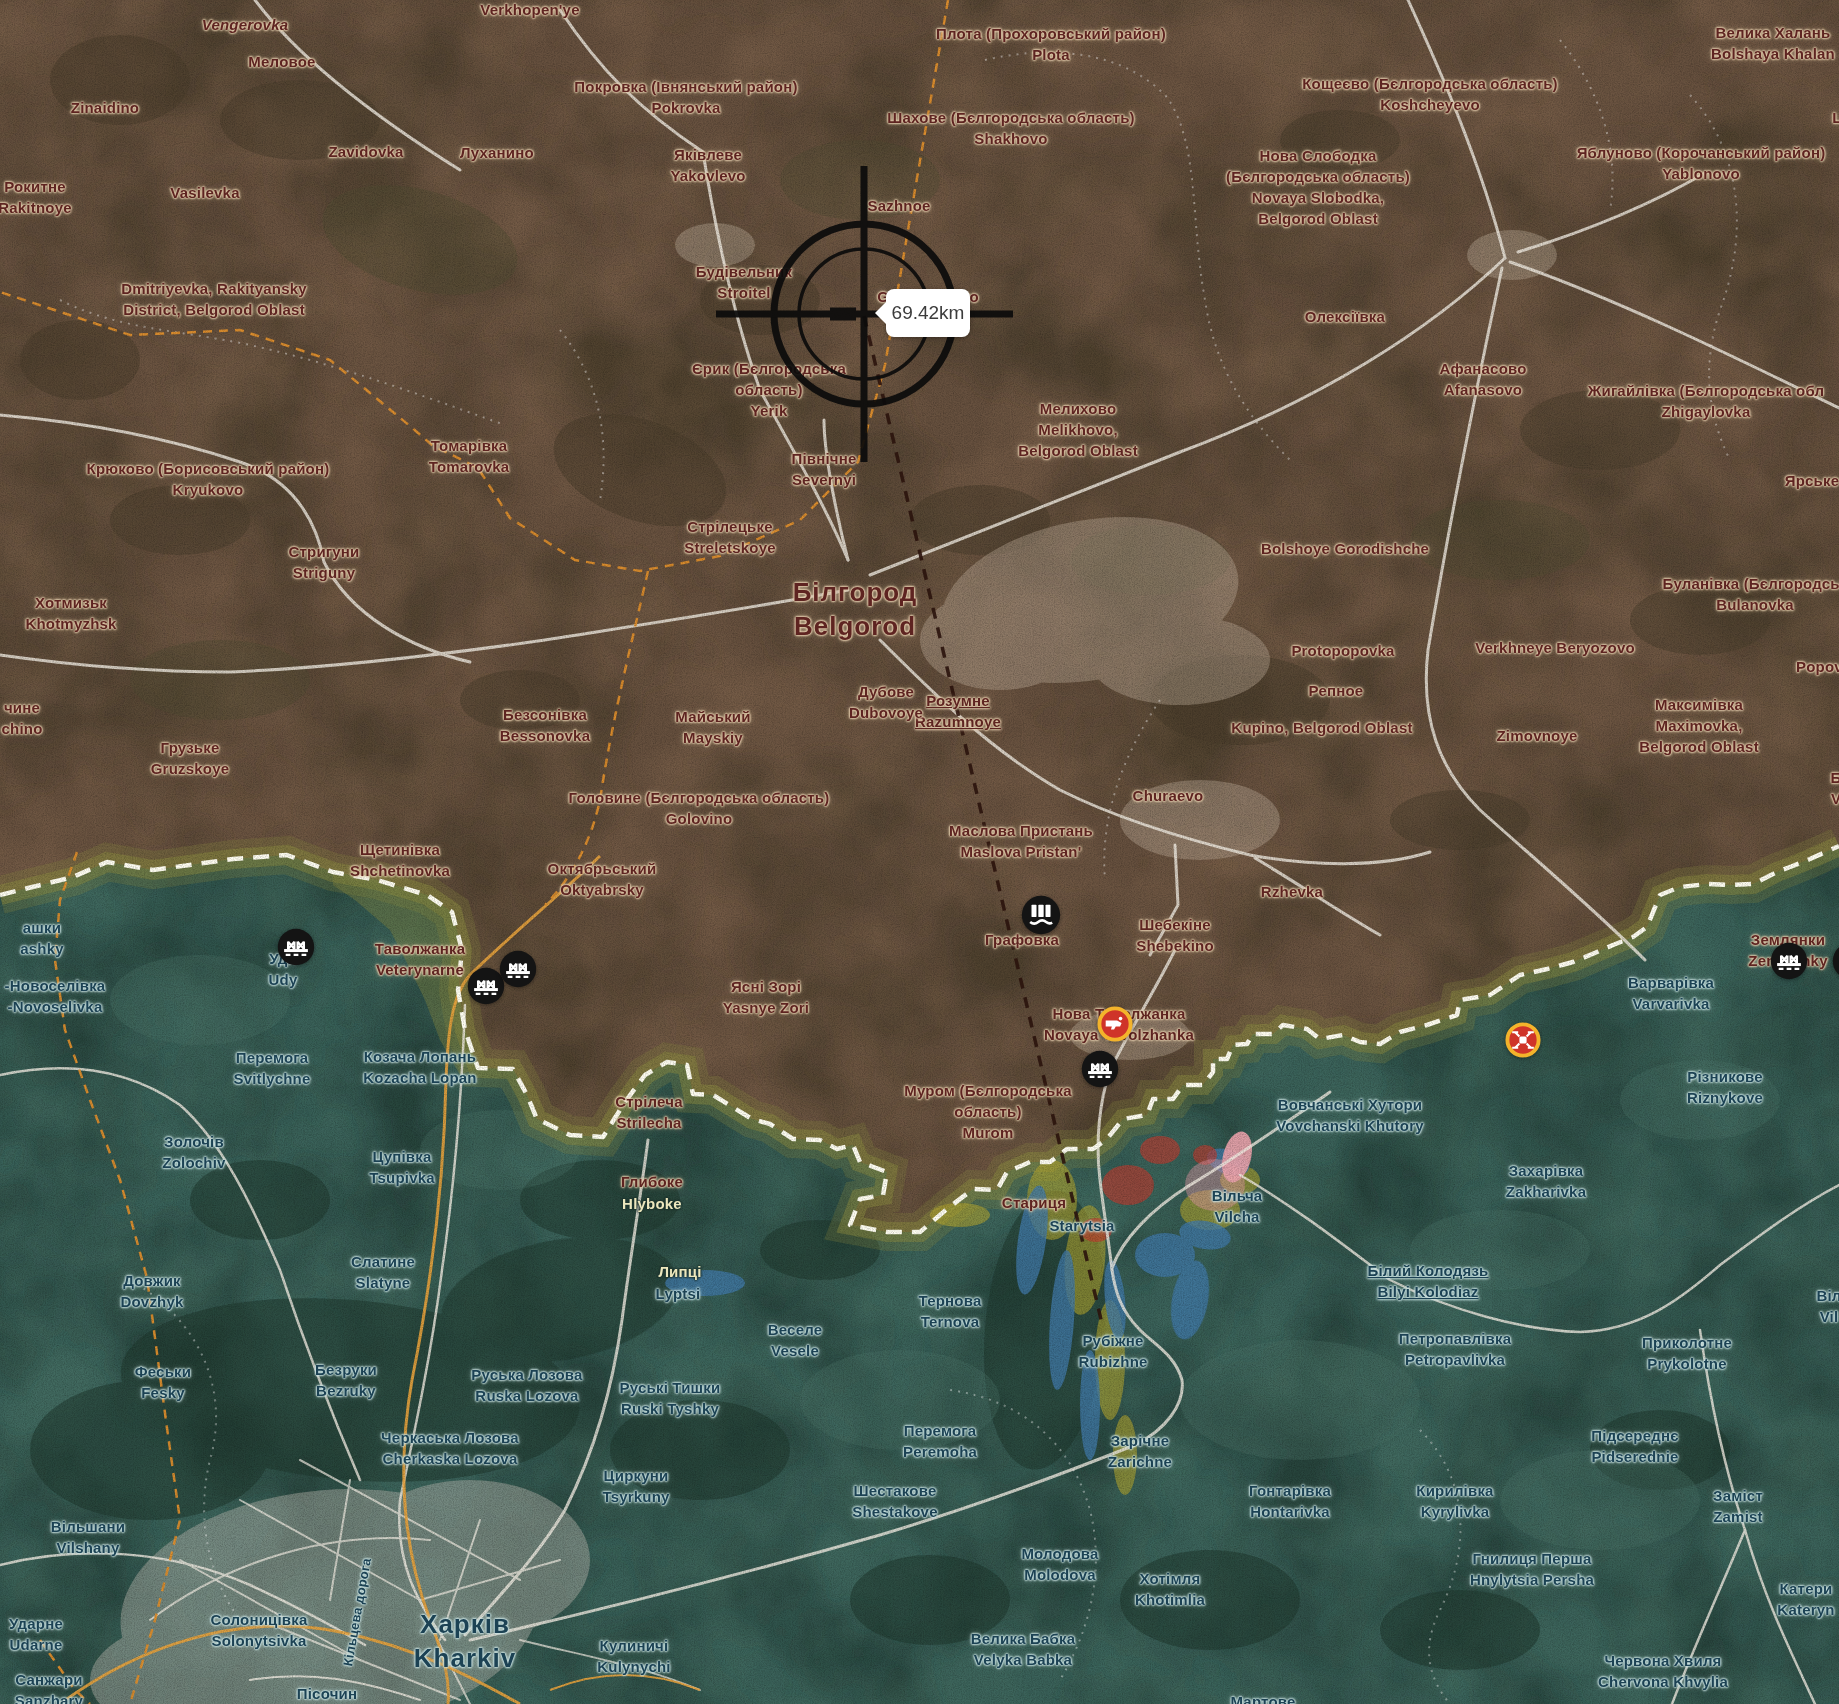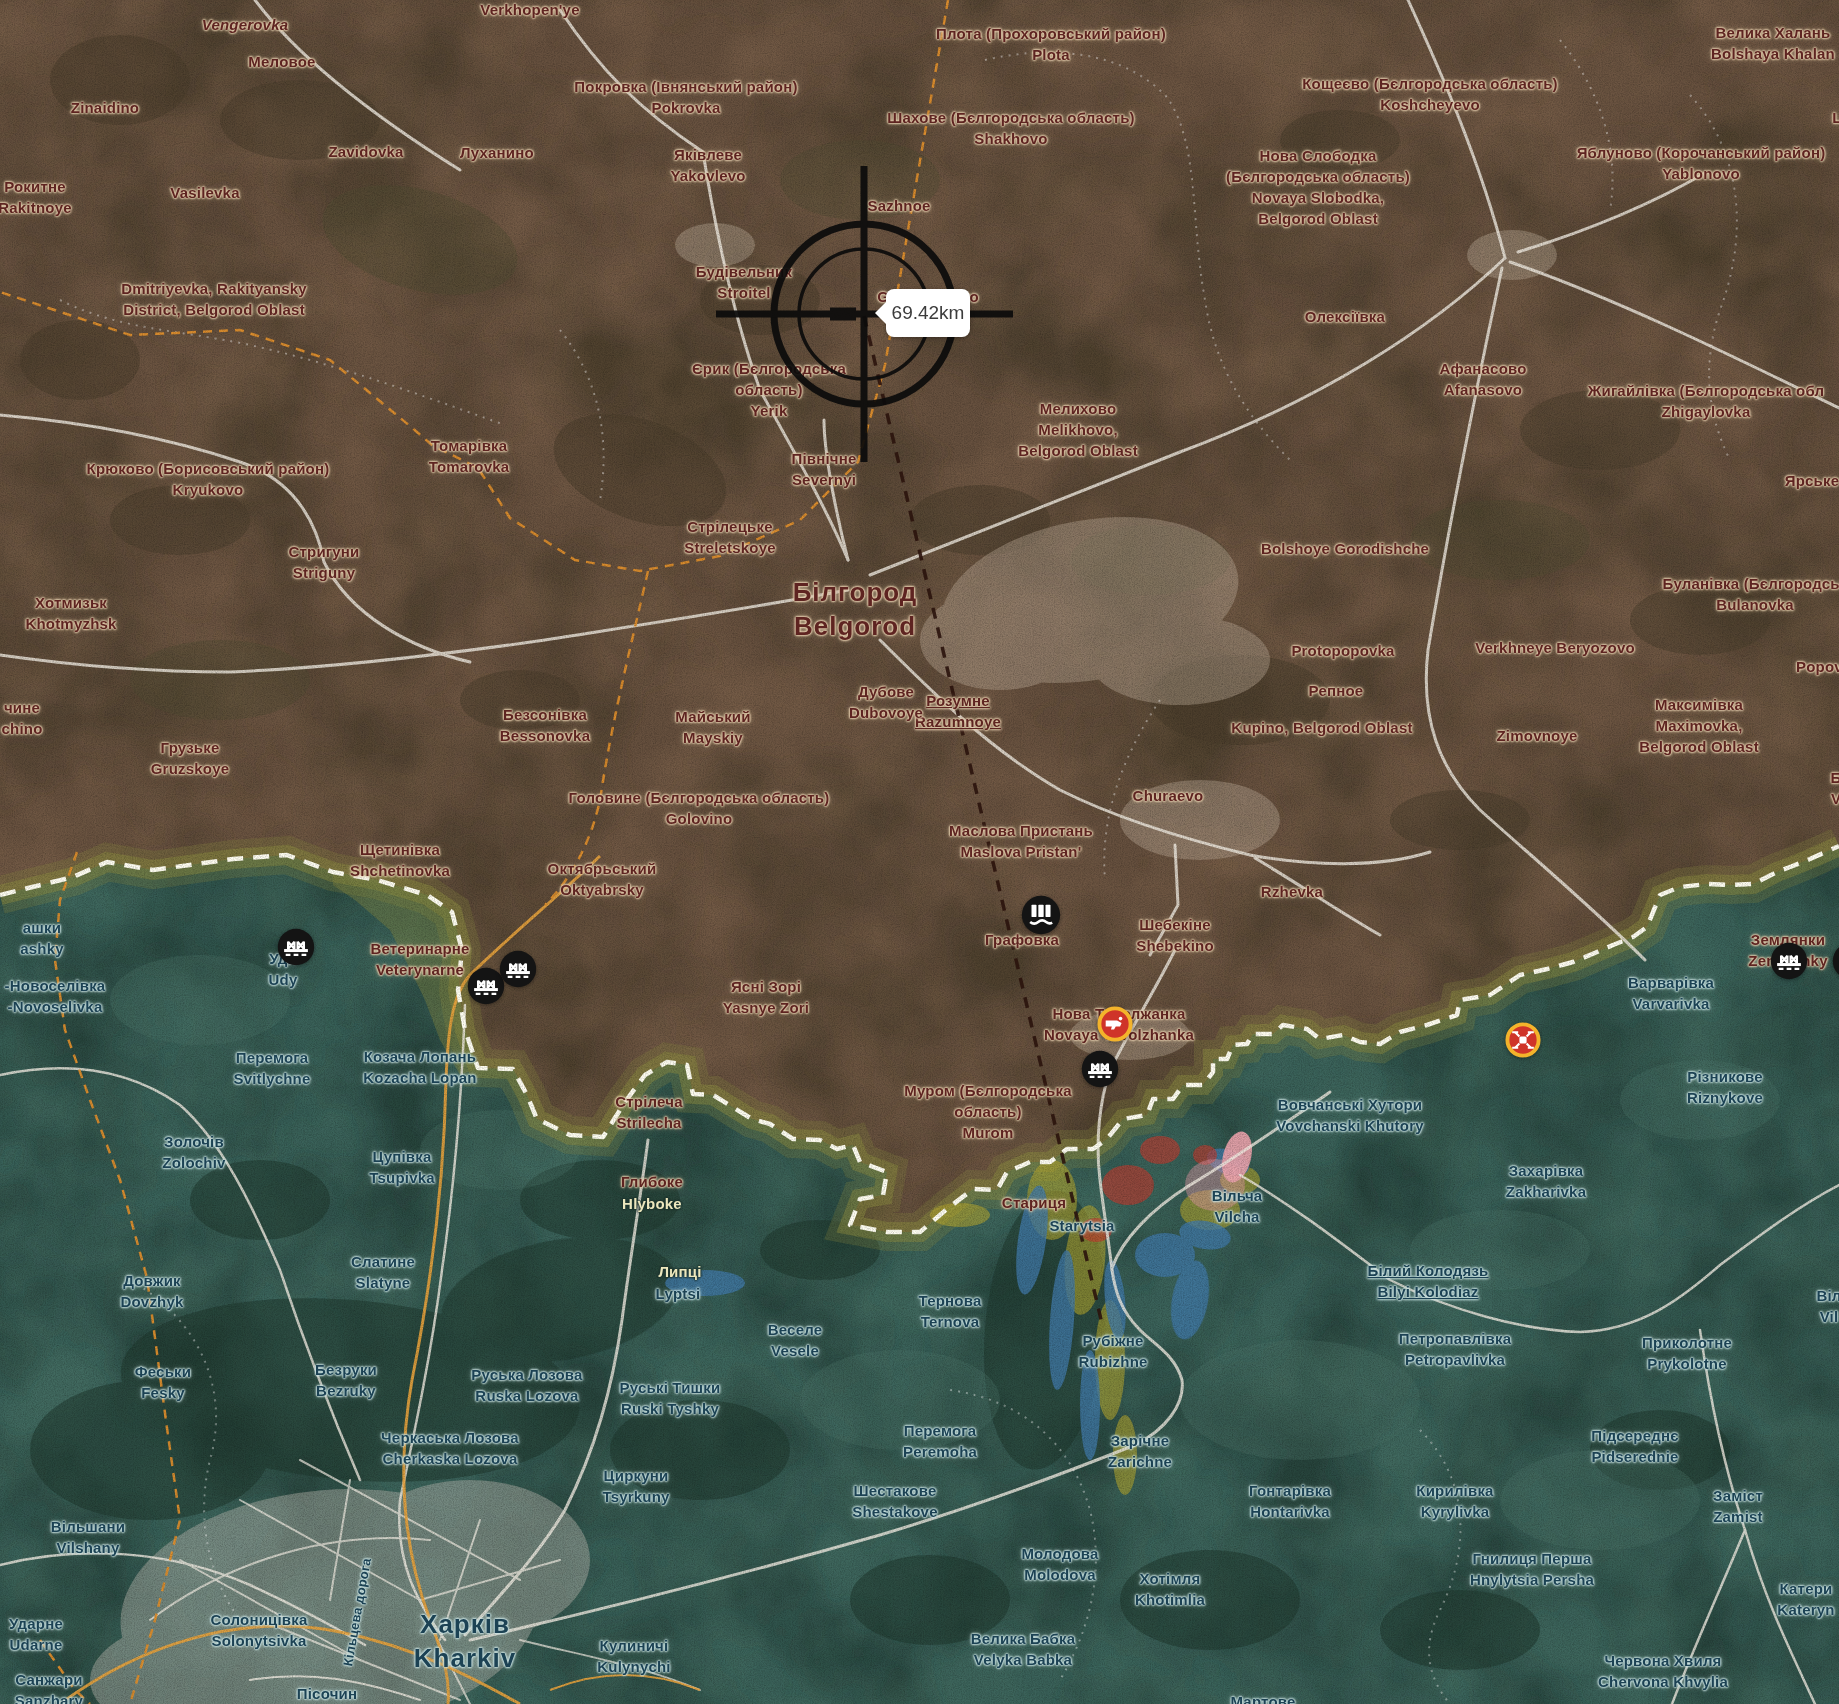--- a/index.html
+++ b/index.html
@@ -440,21 +440,21 @@
     </div>
     <div class="place ru" style="left: 400px; top: 860px;">
       <div>Щетинівка</div>
       <div>Shchetinovka</div>
     </div>
     <div class="place ru" style="left: 602px; top: 879px;">
       <div>Октябрьський</div>
       <div>Oktyabrsky</div>
     </div>
     <div class="place ru" style="left: 420px; top: 959px;">
-      <div>Ветеринарне</div>
+      <div>Таволжанка</div>
       <div>Veterynarne</div>
     </div>
     <div class="place ru" style="left: 766px; top: 997px;">
       <div>Ясні Зорі</div>
       <div>Yasnye Zori</div>
     </div>
     <div class="place ru" style="left: 988px; top: 1111px;">
       <div>Муром (Бєлгородська</div>
       <div>область)</div>
       <div>Murom</div>

